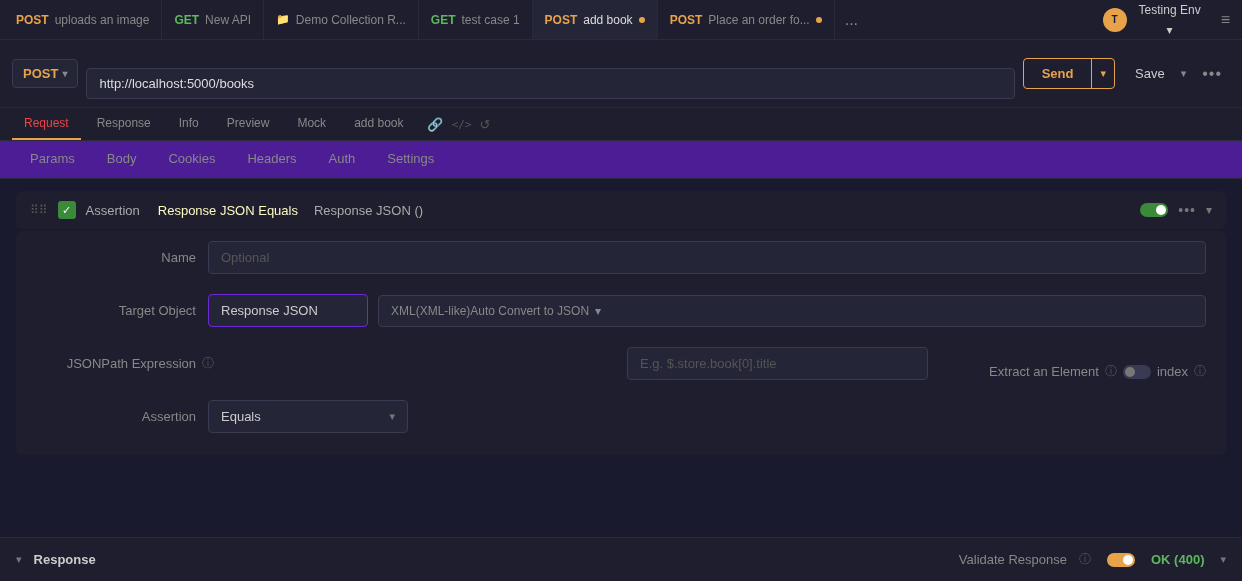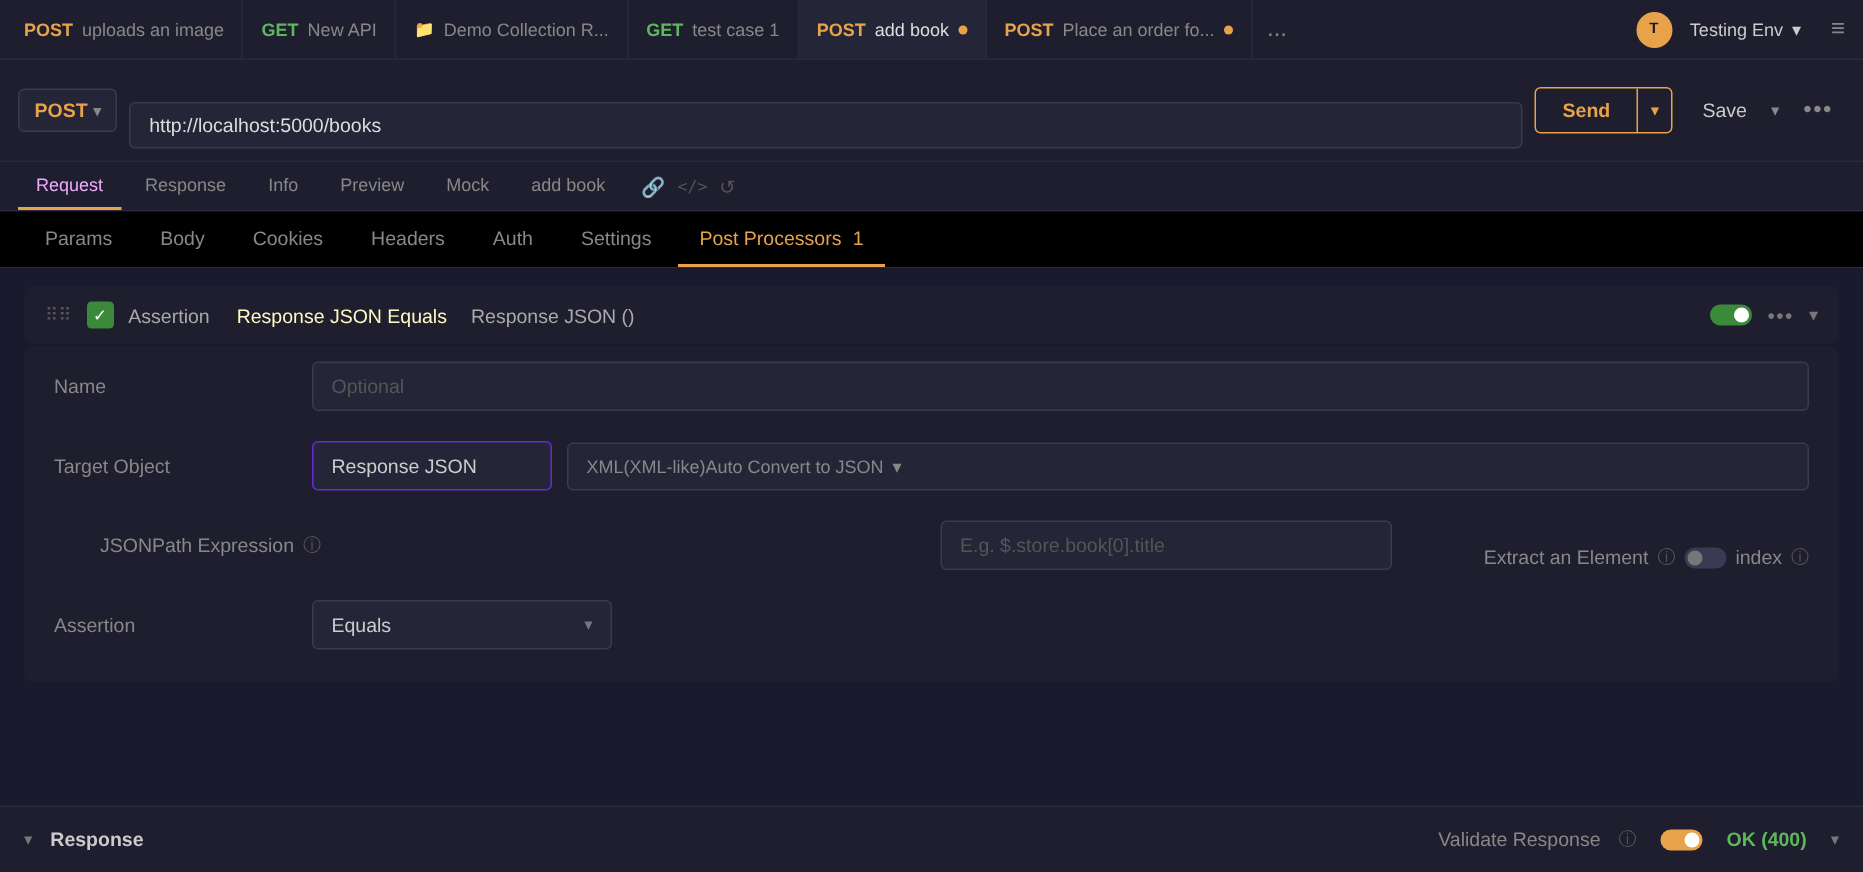--- a/index.html
+++ b/index.html
@@ -59,20 +59,21 @@
     }
     .tab-spacer { flex: 1; }
     .env-selector {
       display: flex;
       align-items: center;
       gap: 6px;
       padding: 0 12px;
       color: #ccc;
       font-size: 12px;
       cursor: pointer;
+      flex-direction: column;
     }
     .avatar {
       width: 24px; height: 24px;
       border-radius: 50%;
       background: #e8a34a;
       display: flex; align-items: center; justify-content: center;
       font-size: 10px;
       color: #1a1a2e;
       font-weight: bold;
     }
@@ -183,38 +184,38 @@
     }
     .req-tab {
       padding: 8px 12px;
       font-size: 12px;
       color: #888;
       cursor: pointer;
       border-bottom: 2px solid transparent;
       white-space: nowrap;
     }
     .req-tab.active {
-      color: #f0abfc;
+      color: #ef4444;
       border-bottom-color: #e8a34a;
     }
     .req-tab-icons {
       display: flex;
       align-items: center;
       gap: 8px;
       margin-left: 8px;
       color: #555;
       font-size: 13px;
     }
     .req-tab-icon { cursor: pointer; }
 
     
     .sub-tabs {
       display: flex;
       align-items: center;
-      background: #000000;
+      background: #4c1d95;
       padding: 0 16px;
       border-bottom: 1px solid #2a2a3e;
       gap: 4px;
     }
     .sub-tab {
       padding: 10px 14px;
       font-size: 13px;
       color: #888;
       cursor: pointer;
       border-bottom: 2px solid transparent;
@@ -317,20 +318,21 @@
       display: flex;
       align-items: center;
       padding: 10px 20px;
       gap: 12px;
       min-height: 50px;
     }
     .form-label {
       color: #888;
       font-size: 13px;
       width: 160px;
+      text-align: right;
       flex-shrink: 0;
     }
     .form-input {
       flex: 1;
       background: #252538;
       border: 1px solid #3a3a50;
       border-radius: 4px;
       padding: 8px 12px;
       color: #888;
       font-size: 13px;
@@ -548,24 +550,20 @@
   </div>
 </div>
 
 <div class="sub-tabs">
   <div class="sub-tab"><span>Params</span></div>
   <div class="sub-tab"><span>Body</span></div>
   <div class="sub-tab"><span>Cookies</span></div>
   <div class="sub-tab"><span>Headers</span></div>
   <div class="sub-tab"><span>Auth</span></div>
   <div class="sub-tab"><span>Settings</span></div>
-  <div class="sub-tab active">
-    <span>Post Processors</span>
-    <span class="badge">1</span>
-  </div>
 </div>
 
 <div class="main-content" style="position:relative;">
 
   <div class="assertion-row">
     <span class="drag-handle">⠿⠿</span>
     <div class="checkbox-checked">✓</div>
     <span class="assertion-label">Assertion</span>
     <span class="assertion-type">Response JSON Equals</span>
     <span class="assertion-target">Response JSON ()</span>

